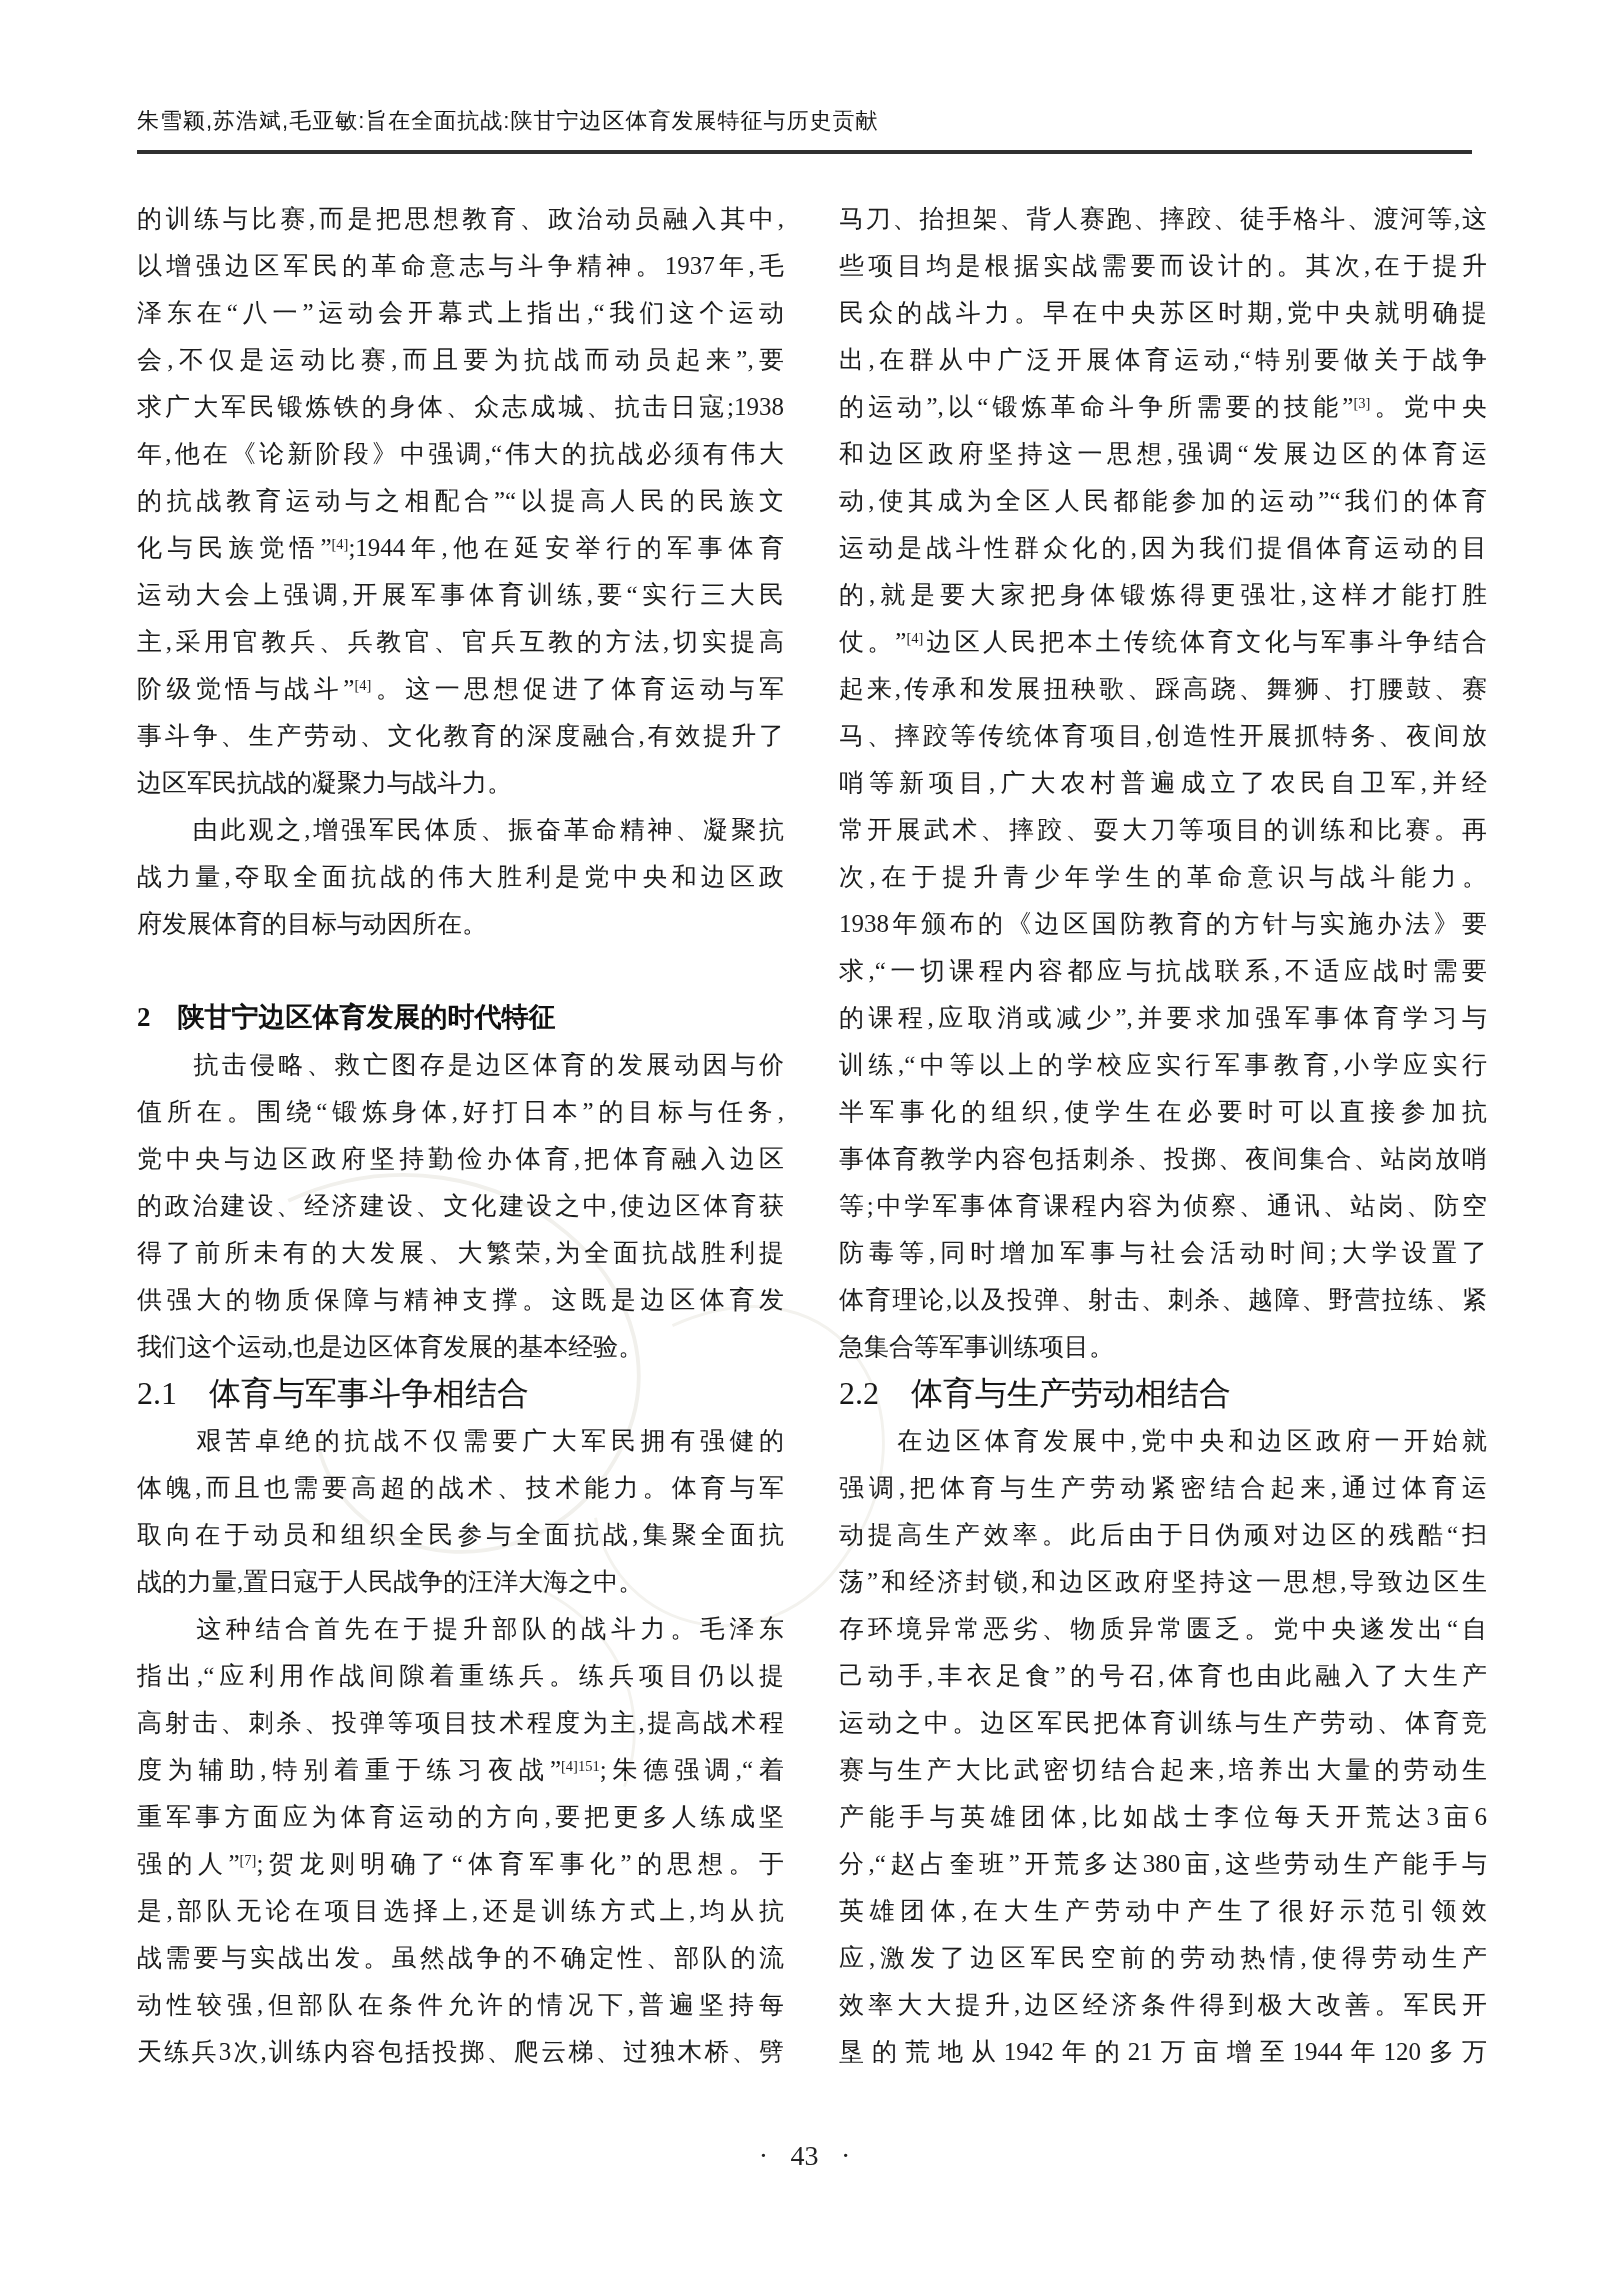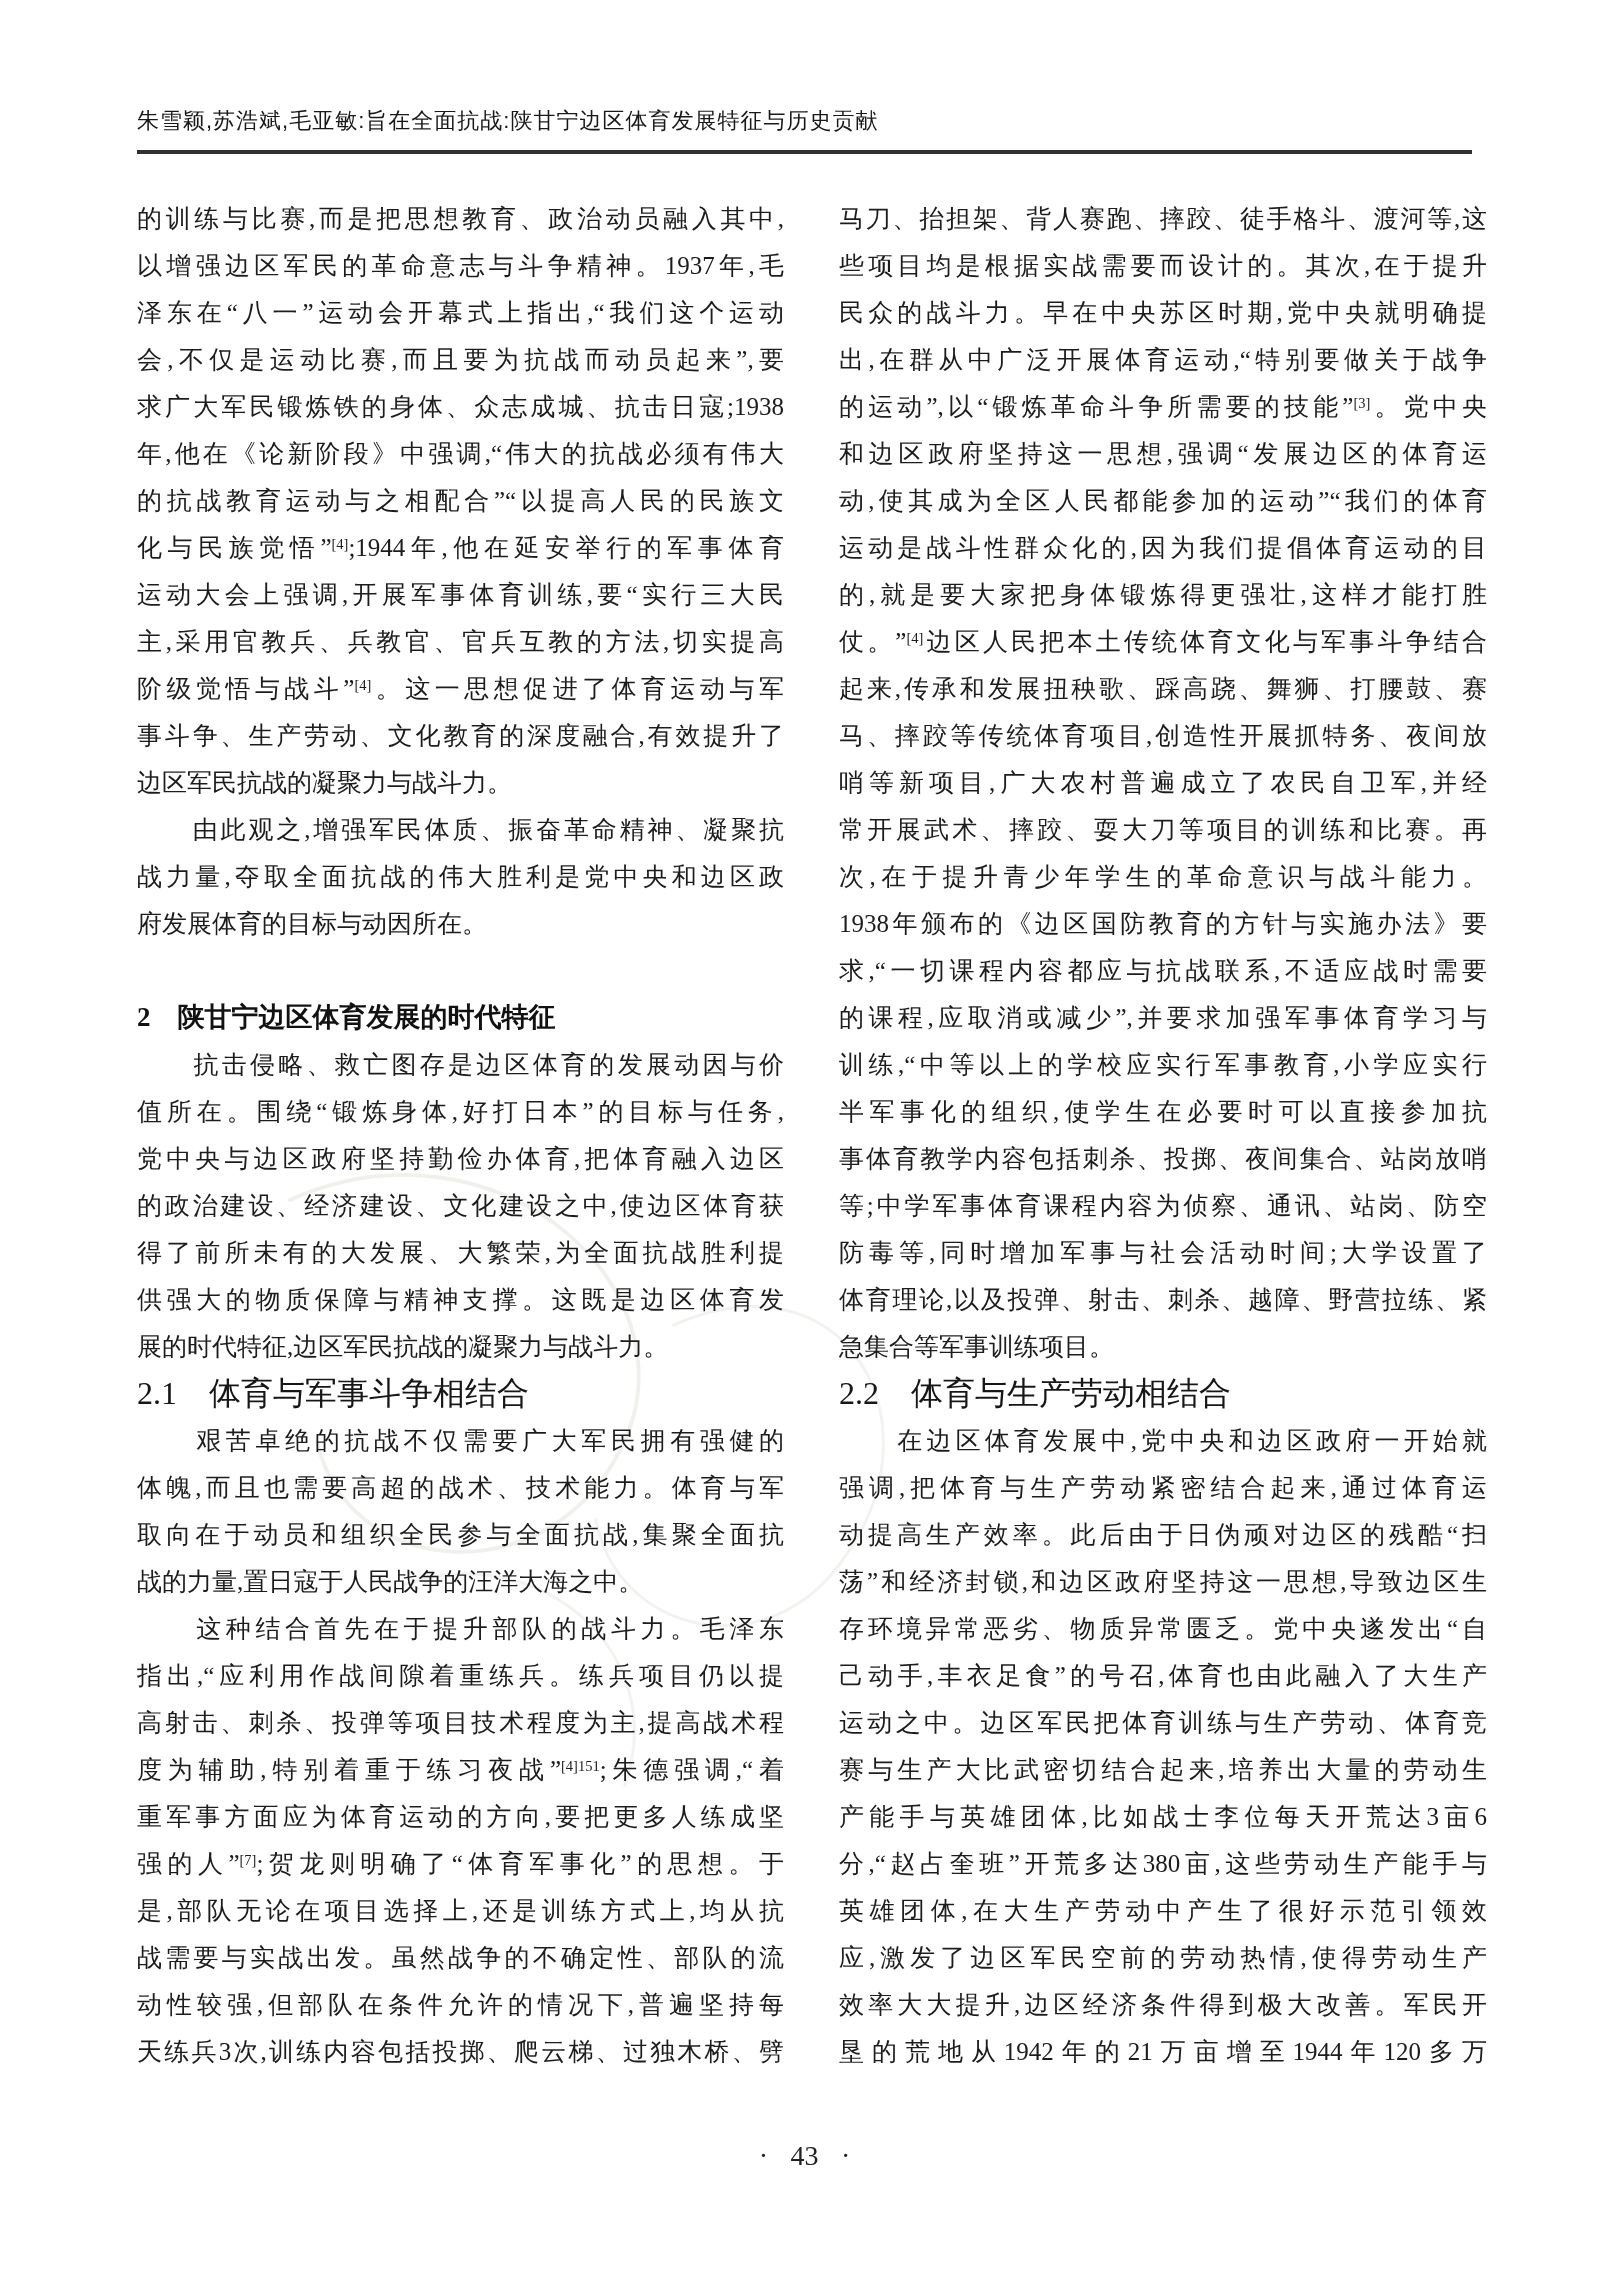--- a/index.html
+++ b/index.html
@@ -84,21 +84,21 @@
         <div class="line t-body">战力量,夺取全面抗战的伟大胜利是党中央和边区政</div>
         <div class="line t-body-end">府发展体育的目标与动因所在。</div>
         <div class="line t-gap"></div>
         <div class="line t-h2">2　陕甘宁边区体育发展的时代特征</div>
         <div class="line t-body">　　抗击侵略、救亡图存是边区体育的发展动因与价</div>
         <div class="line t-body">值所在。围绕“锻炼身体,好打日本”的目标与任务,</div>
         <div class="line t-body">党中央与边区政府坚持勤俭办体育,把体育融入边区</div>
         <div class="line t-body">的政治建设、经济建设、文化建设之中,使边区体育获</div>
         <div class="line t-body">得了前所未有的大发展、大繁荣,为全面抗战胜利提</div>
         <div class="line t-body">供强大的物质保障与精神支撑。这既是边区体育发</div>
-        <div class="line t-body-end">展的时代特征,边区军民抗战的凝聚力与战斗力。</div>
+        <div class="line t-body-end">我们这个运动,也是边区体育发展的基本经验。</div>
         <div class="line t-h3">2.1　体育与军事斗争相结合</div>
         <div class="line t-body">　　艰苦卓绝的抗战不仅需要广大军民拥有强健的</div>
         <div class="line t-body">体魄,而且也需要高超的战术、技术能力。体育与军</div>
         <div class="line t-body">取向在于动员和组织全民参与全面抗战,集聚全面抗</div>
         <div class="line t-body-end">战的力量,置日寇于人民战争的汪洋大海之中。</div>
         <div class="line t-body">　　这种结合首先在于提升部队的战斗力。毛泽东</div>
         <div class="line t-body">指出,“应利用作战间隙着重练兵。练兵项目仍以提</div>
         <div class="line t-body">高射击、刺杀、投弹等项目技术程度为主,提高战术程</div>
         <div class="line t-body">度为辅助,特别着重于练习夜战”<sup>[4]151</sup>;朱德强调,“着</div>
         <div class="line t-body">重军事方面应为体育运动的方向,要把更多人练成坚</div>

